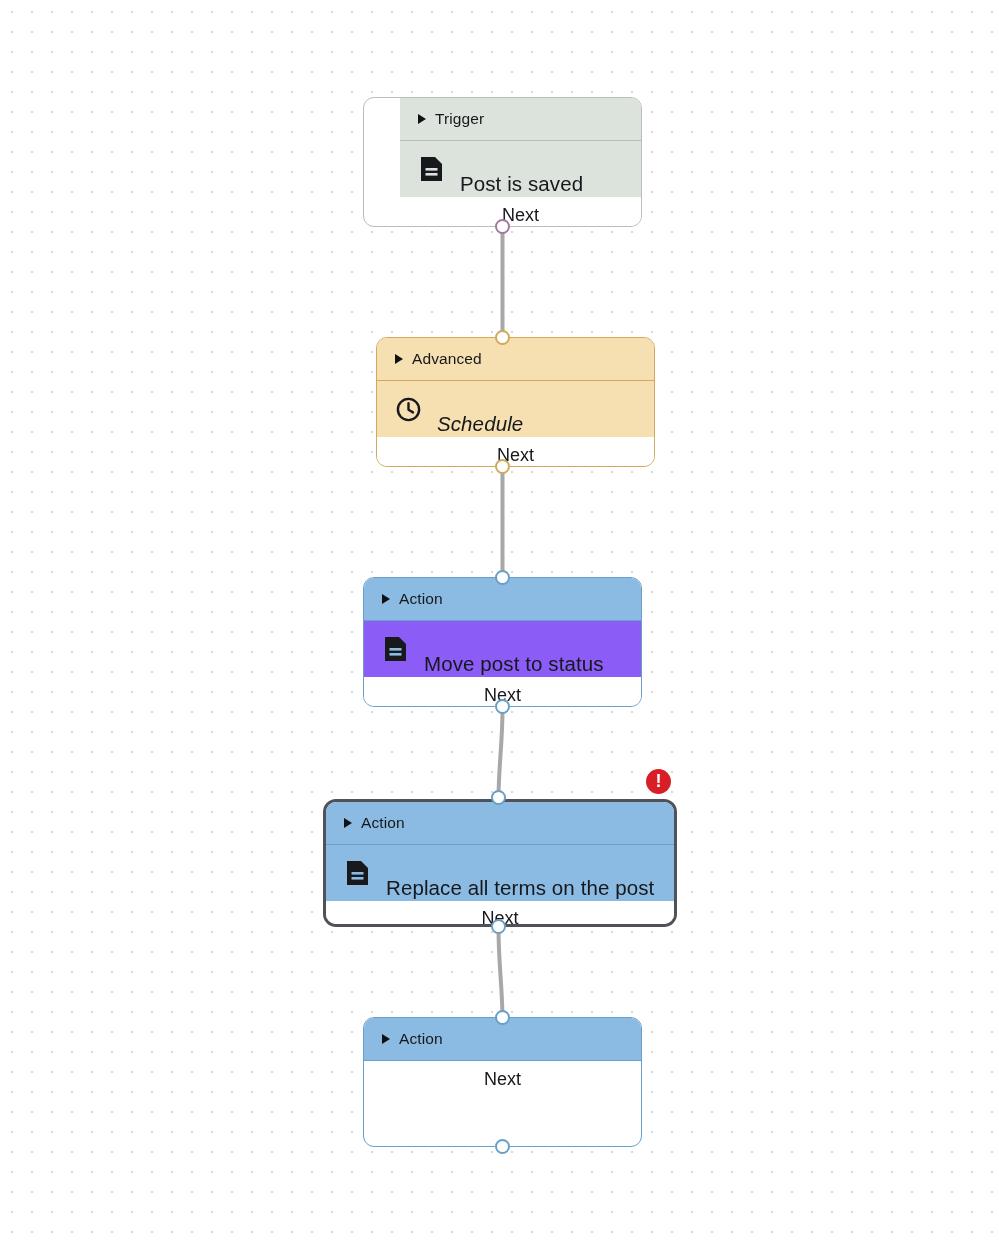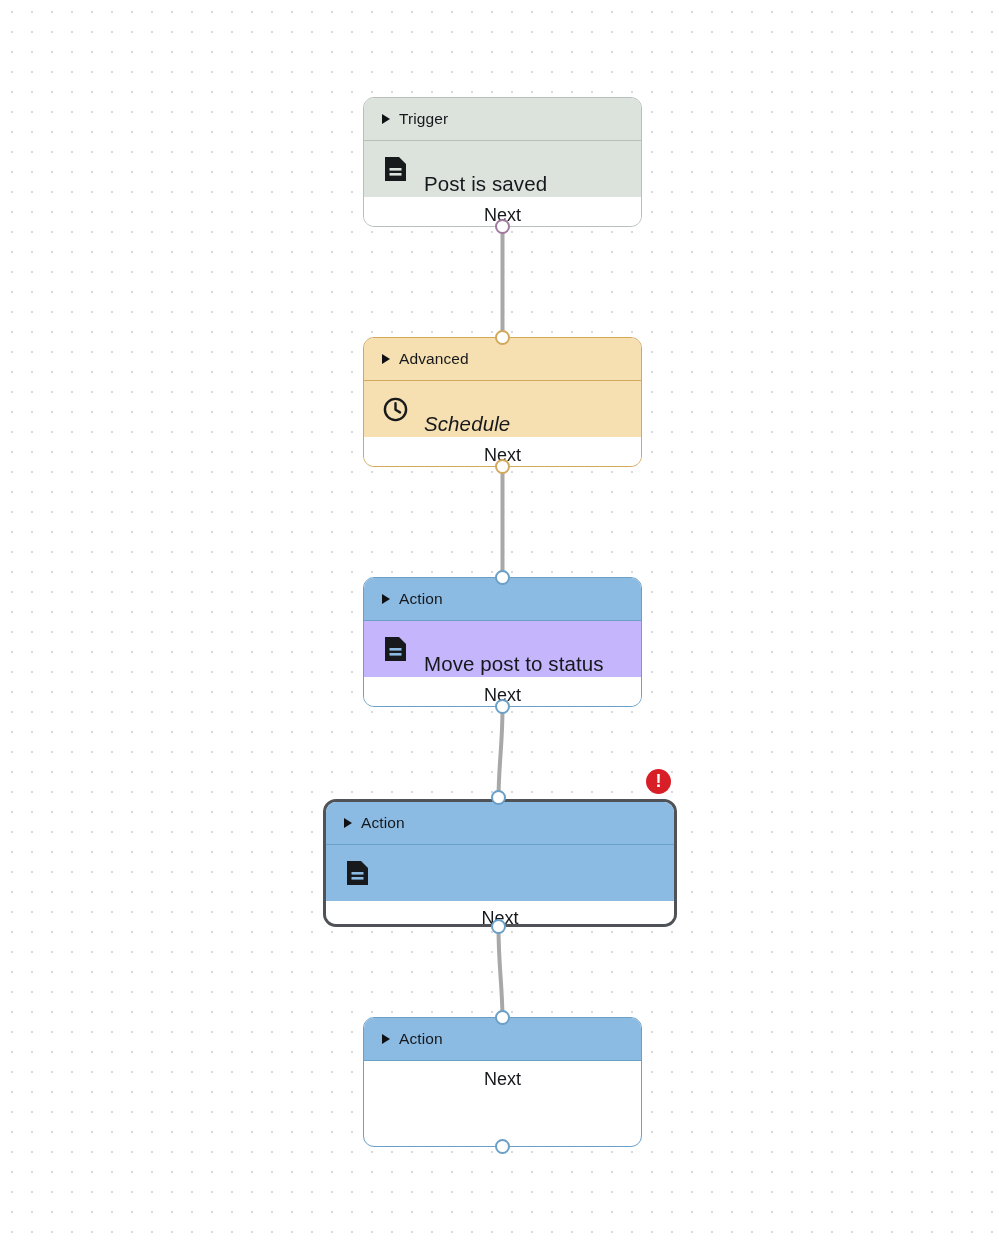--- a/index.html
+++ b/index.html
@@ -137,21 +137,21 @@
 
 <div id="canvas">
 
   <svg id="edge-layer" viewBox="0 0 999 1251" xmlns="http://www.w3.org/2000/svg">
     <path d="M 502.5 227 L 502.5 338" stroke="#a8a8a8" stroke-width="4" fill="none" stroke-linecap="round"></path>
     <path d="M 502.5 467 L 502.5 577" stroke="#a8a8a8" stroke-width="4" fill="none" stroke-linecap="round"></path>
     <path d="M 502.5 707 C 502.5 745, 499 760, 498.5 797" stroke="#a8a8a8" stroke-width="4" fill="none" stroke-linecap="round"></path>
     <path d="M 498.5 927 C 498.5 965, 502 982, 502.5 1017" stroke="#a8a8a8" stroke-width="4" fill="none" stroke-linecap="round"></path>
   </svg>
 
-  <div class="node" style="left:363px; top:97px; width:279px; height:130px; border:1.5px solid #b6bfb8;">
+  <div class="node" style="left:363px; top:97px; width:279px; height:130px; border:1.5px solid #b6bfb8;padding-left:36px;">
     <div class="node-header" style="background:#dce3dd;">
       <span class="tri"></span>
       <span>Trigger</span>
     </div>
     <div class="node-divider" style="background:#b6bfb8;"></div>
     <div class="node-body" style="background:#dce3dd;">
       <span class="node-icon">
         <svg width="23" height="26" viewBox="0 0 23 26" xmlns="http://www.w3.org/2000/svg">
           <path d="M1 1 H15 L22 8 V25 H1 Z" fill="#17191d"></path>
           <rect x="5.5" y="12" width="12" height="2.6" fill="#dce3dd"></rect>
@@ -159,21 +159,21 @@
         </svg>
       </span>
       <span class="node-title">Post is saved</span>
     </div>
     <div class="node-footer" style="height:30px;">
       <span>Next</span>
     </div>
   </div>
   <div class="port" style="left:495px; top:219px; border-color:#a2799f;"></div>
 
-  <div class="node" style="left:363px; top:337px; width:279px; height:130px; border:1.5px solid #d2a95c;">
+  <div class="node" style="left:376px; top:337px; width:279px; height:130px; border:1.5px solid #d2a95c;">
     <div class="node-header" style="background:#f6dfb0;">
       <span class="tri"></span>
       <span>Advanced</span>
     </div>
     <div class="node-divider" style="background:#d2a95c;"></div>
     <div class="node-body" style="background:#f6dfb0;font-style:italic;">
       <span class="node-icon">
         <svg width="25" height="25" viewBox="0 0 25 25" xmlns="http://www.w3.org/2000/svg">
           <circle cx="12.5" cy="12.5" r="10.6" fill="none" stroke="#17191d" stroke-width="2.4"></circle>
           <path d="M12.5 6.2 V12.8 L17 15.4" fill="none" stroke="#17191d" stroke-width="2.4" stroke-linecap="round" stroke-linejoin="round"></path>
@@ -187,21 +187,21 @@
   </div>
   <div class="port" style="left:495px; top:330px; border-color:#d2a95c;"></div>
   <div class="port" style="left:495px; top:459px; border-color:#d2a95c;"></div>
 
   <div class="node" style="left:363px; top:577px; width:279px; height:130px; border:1.5px solid #6a9fc8;">
     <div class="node-header" style="background:#8bbbe3;">
       <span class="tri"></span>
       <span>Action</span>
     </div>
     <div class="node-divider" style="background:#6a9fc8;"></div>
-    <div class="node-body" style="background:#c4b5fd;">
+    <div class="node-body" style="background:#8b5cf6;">
       <span class="node-icon">
         <svg width="23" height="26" viewBox="0 0 23 26" xmlns="http://www.w3.org/2000/svg">
           <path d="M1 1 H15 L22 8 V25 H1 Z" fill="#17191d"></path>
           <rect x="5.5" y="12" width="12" height="2.6" fill="#8bbbe3"></rect>
           <rect x="5.5" y="17" width="12" height="2.6" fill="#8bbbe3"></rect>
         </svg>
       </span>
       <span class="node-title">Move post to status</span>
     </div>
     <div class="node-footer" style="height:30px;">
@@ -218,20 +218,21 @@
     </div>
     <div class="node-divider" style="background:#6a9fc8;"></div>
     <div class="node-body" style="background:#8bbbe3;">
       <span class="node-icon">
         <svg width="23" height="26" viewBox="0 0 23 26" xmlns="http://www.w3.org/2000/svg">
           <path d="M1 1 H15 L22 8 V25 H1 Z" fill="#17191d"></path>
           <rect x="5.5" y="12" width="12" height="2.6" fill="#8bbbe3"></rect>
           <rect x="5.5" y="17" width="12" height="2.6" fill="#8bbbe3"></rect>
         </svg>
       </span>
+      <span class="node-title">Replace all terms on the post</span>
     </div>
     <div class="node-footer" style="height:28px;">
       <span>Next</span>
     </div>
   </div>
   <div class="port" style="left:491px; top:790px; border-color:#6a9fc8;"></div>
   <div class="port" style="left:491px; top:919px; border-color:#6a9fc8;"></div>
 
   <div class="badge-error" style="left:646px; top:769px;">
     <span class="bang">!</span>

